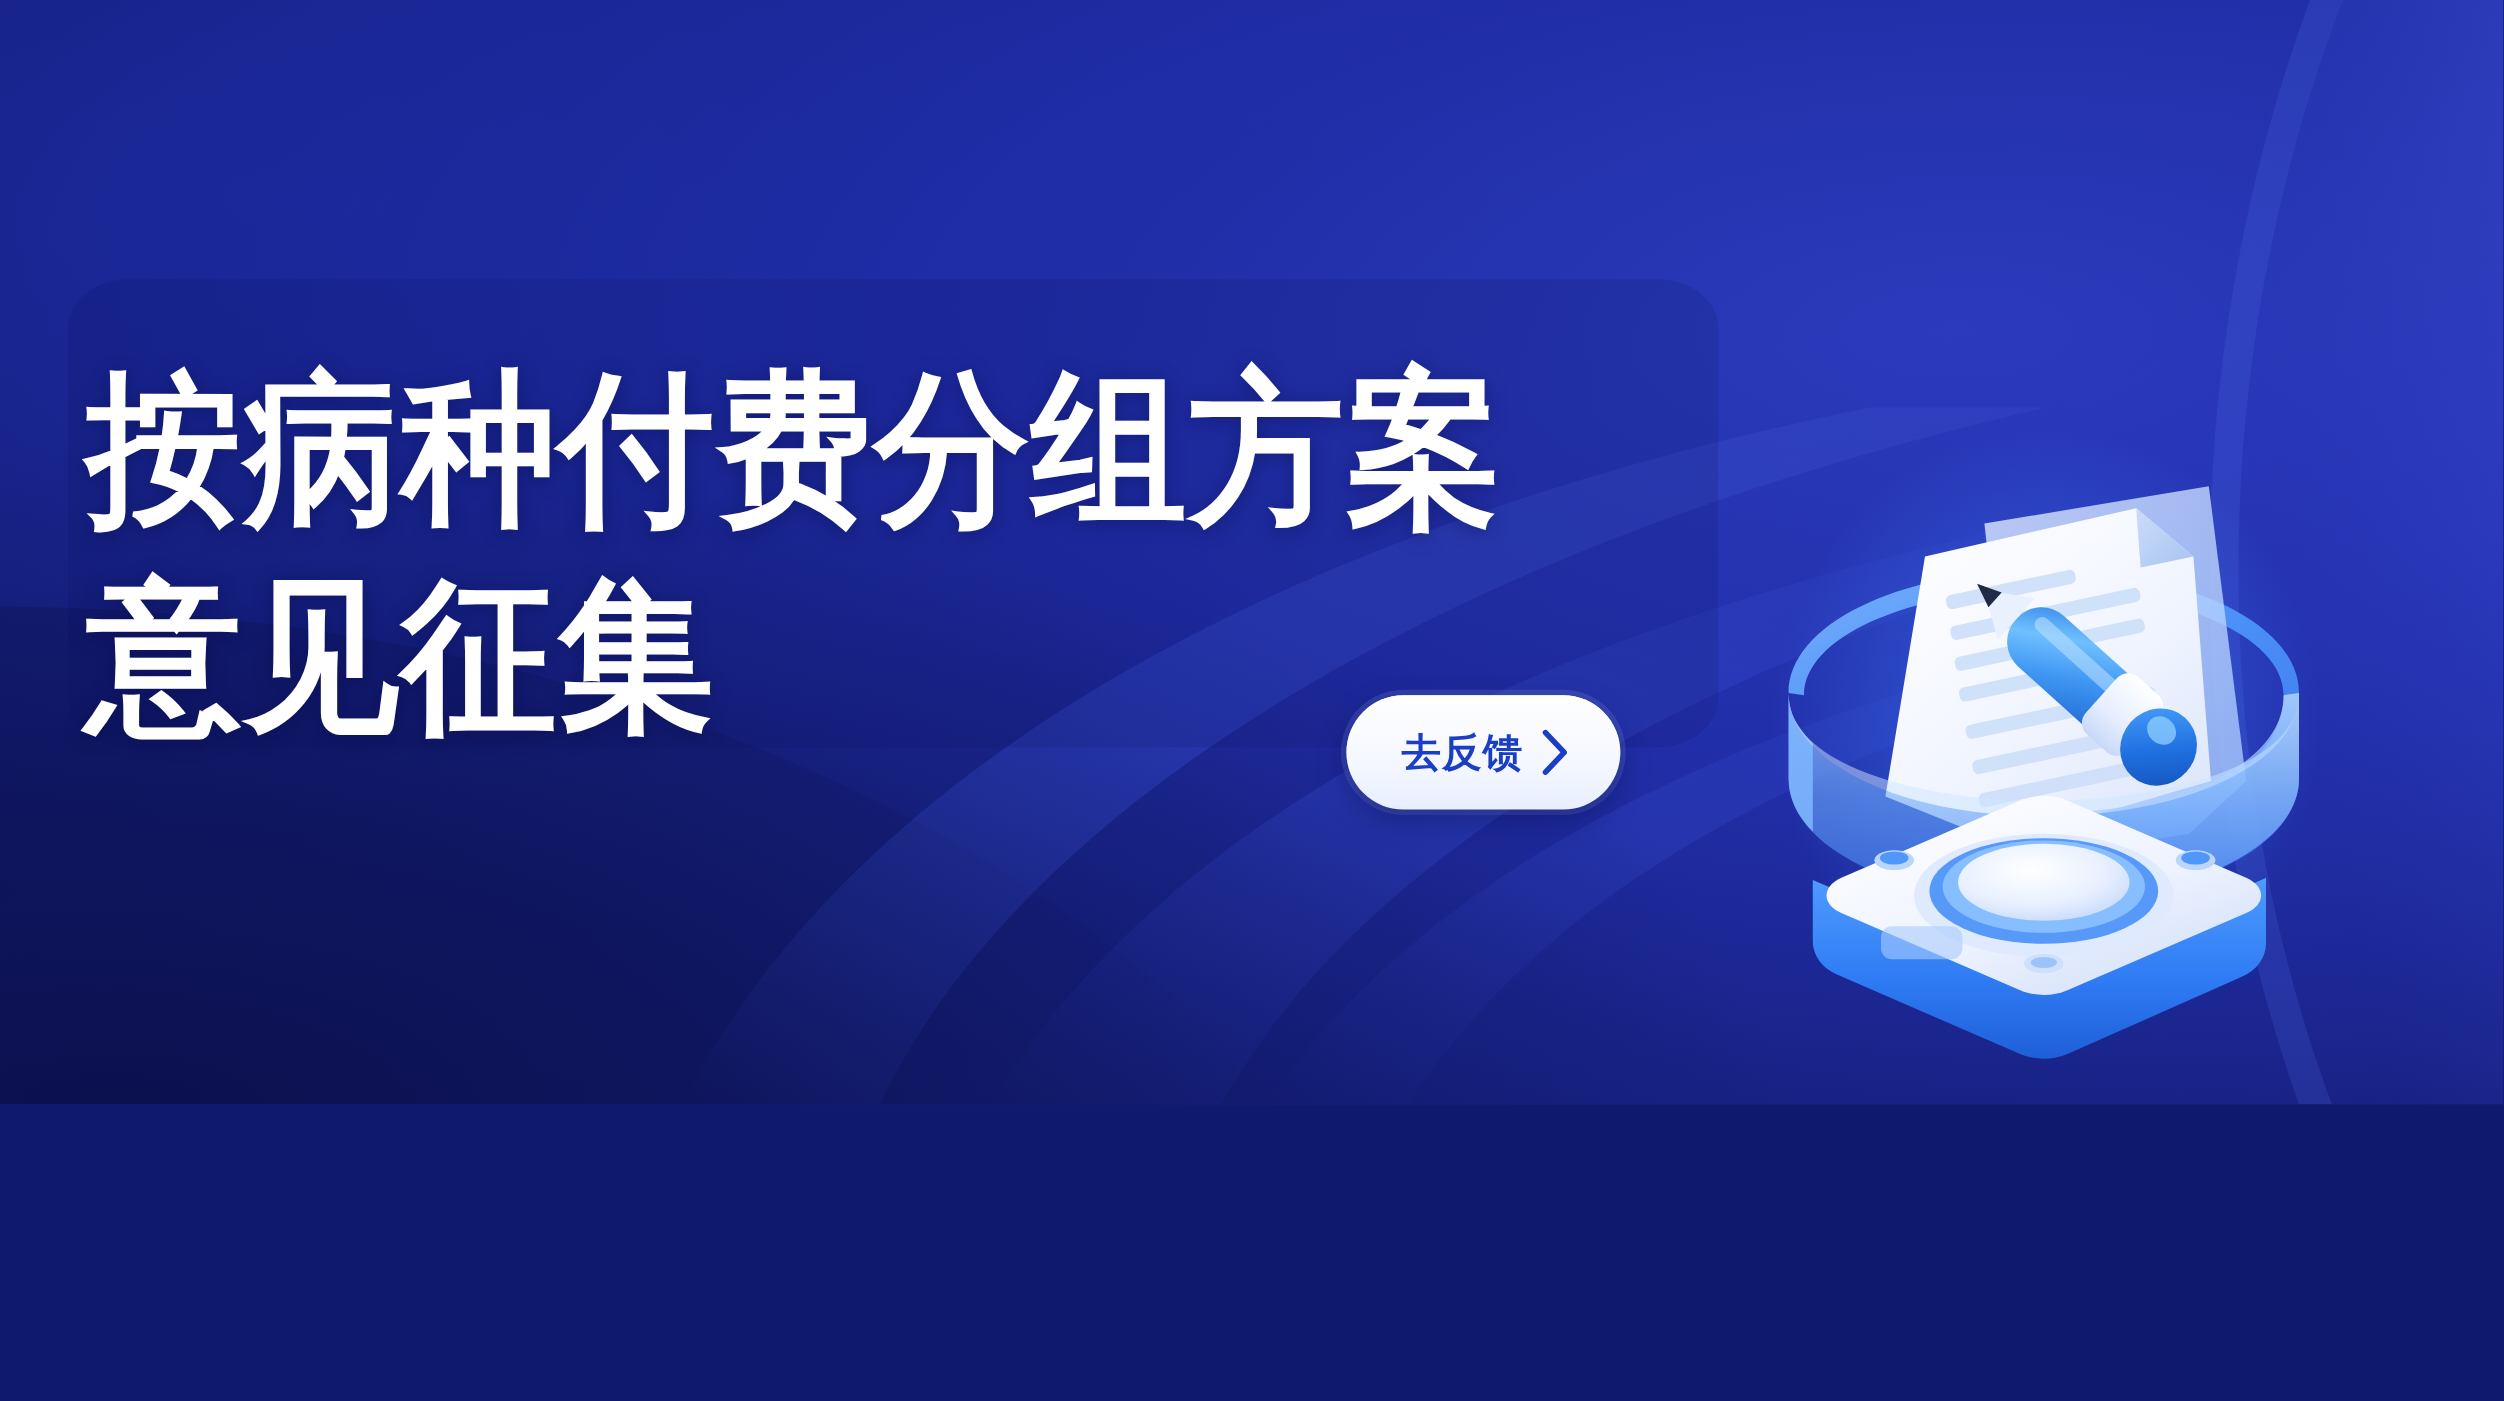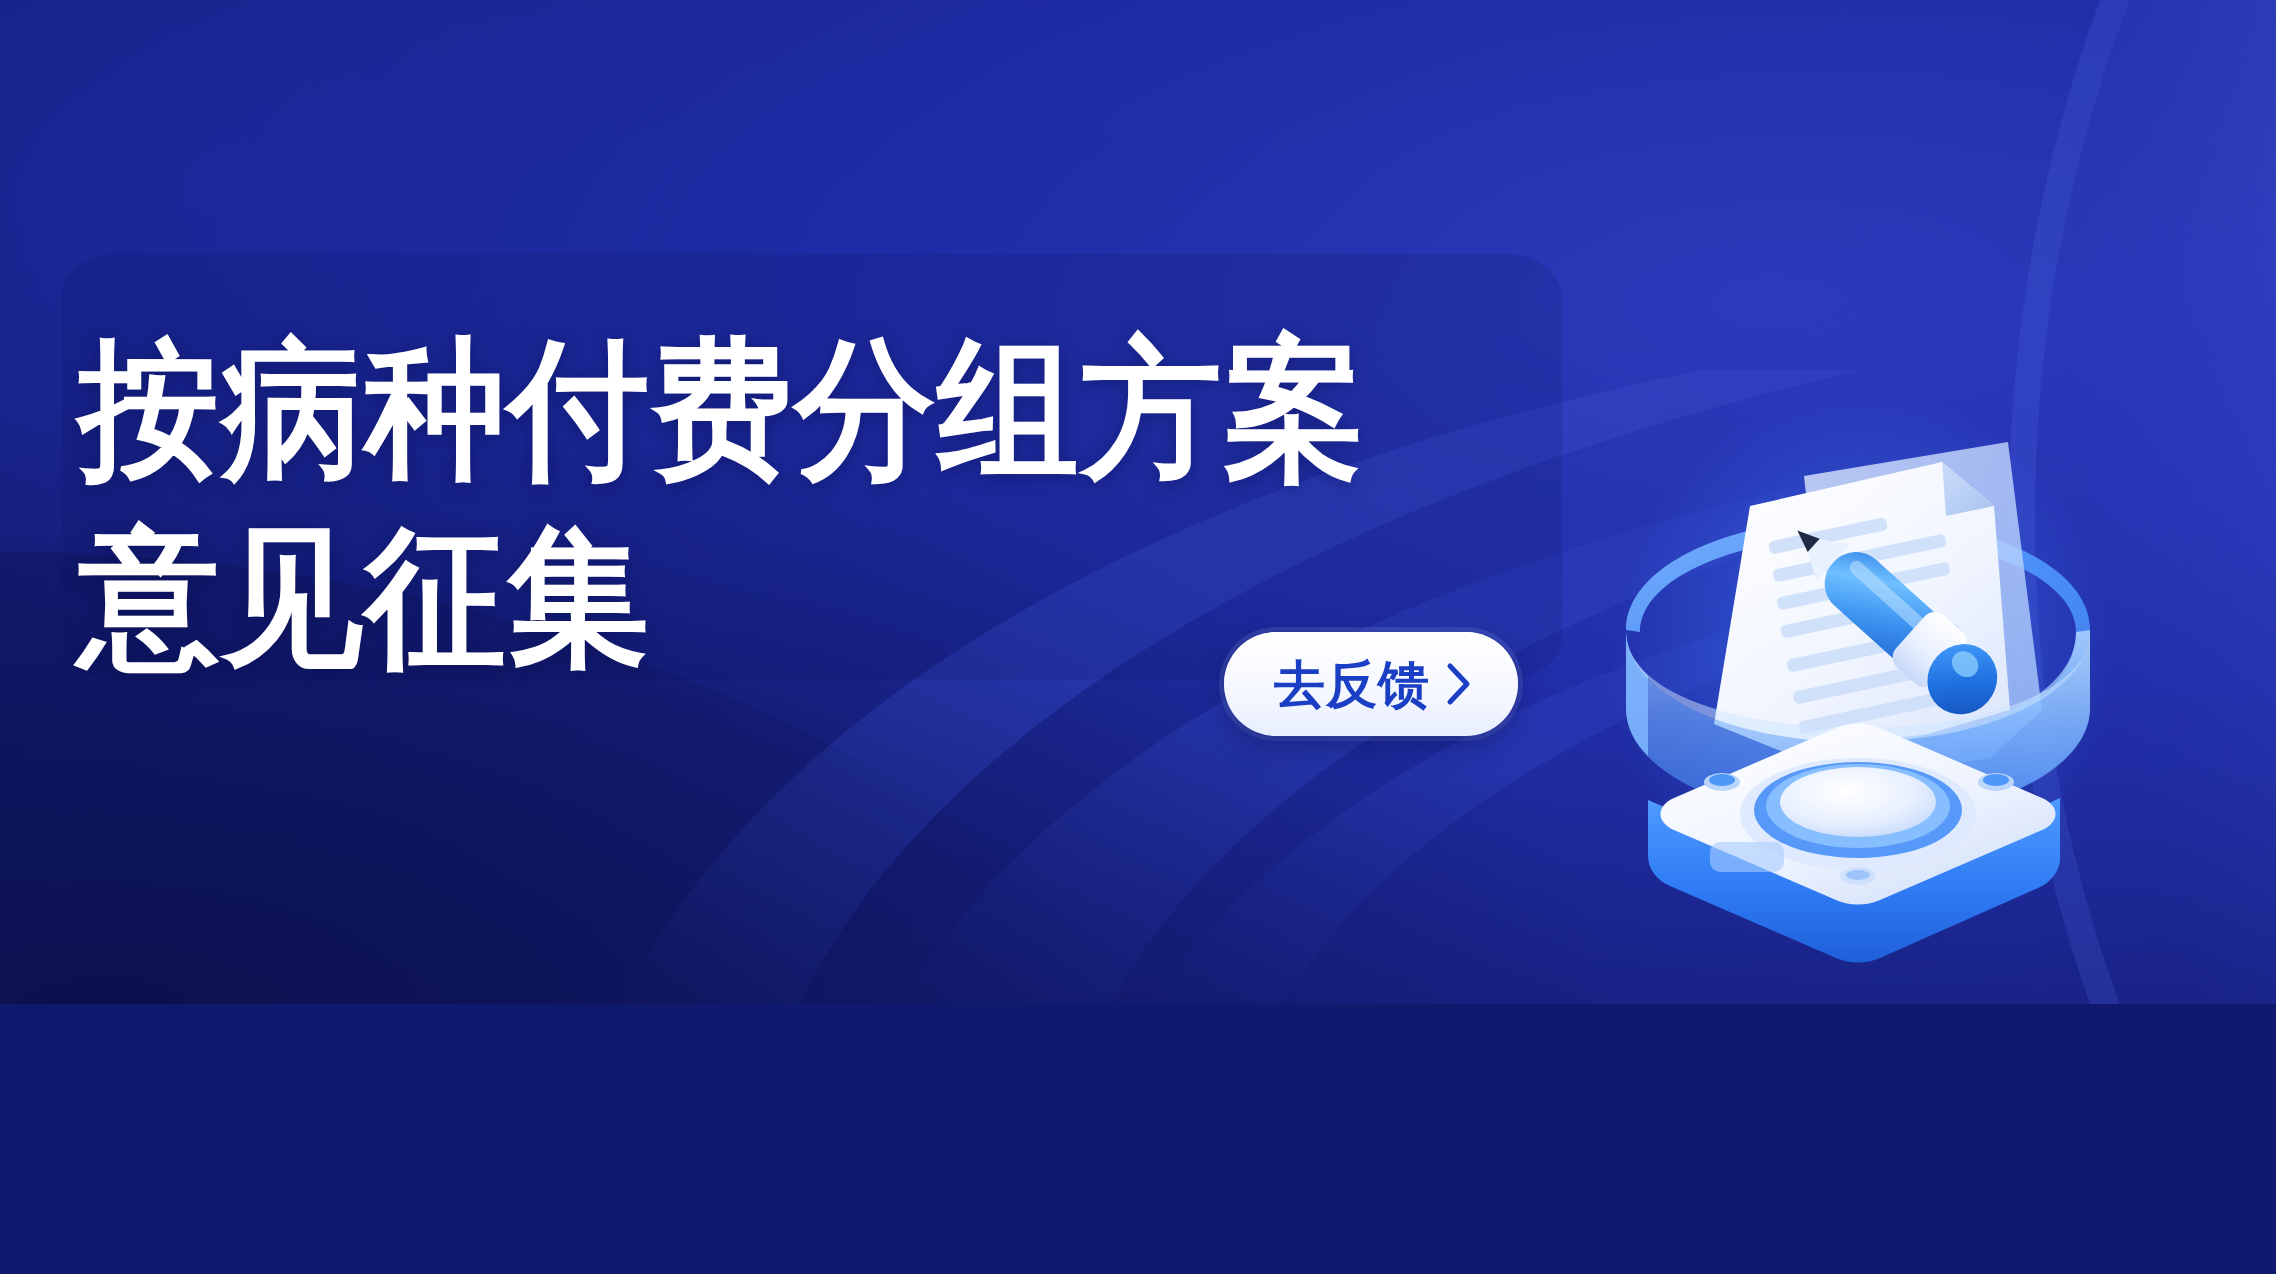--- a/index.html
+++ b/index.html
@@ -65,21 +65,21 @@
     border-radius:52px;
     background:linear-gradient(180deg,#ffffff 0%, #f4f7ff 62%, #e7eeff 100%);
     box-shadow:
       0 10px 26px rgba(6,12,70,.38),
       0 0 0 5px rgba(160,185,255,.16),
       inset 0 2px 2px rgba(255,255,255,.95);
     cursor:pointer;
     user-select:none;
   }
   .cta-label{
-    font-size:51px;
+    font-size:36px;
     font-weight:700;
     color:#1a3fc4;
     letter-spacing:1px;
     line-height:1;
     white-space:nowrap;
   }
   .cta-chevron{
     display:block;
     width:26px; height:44px;
     flex:0 0 auto;

